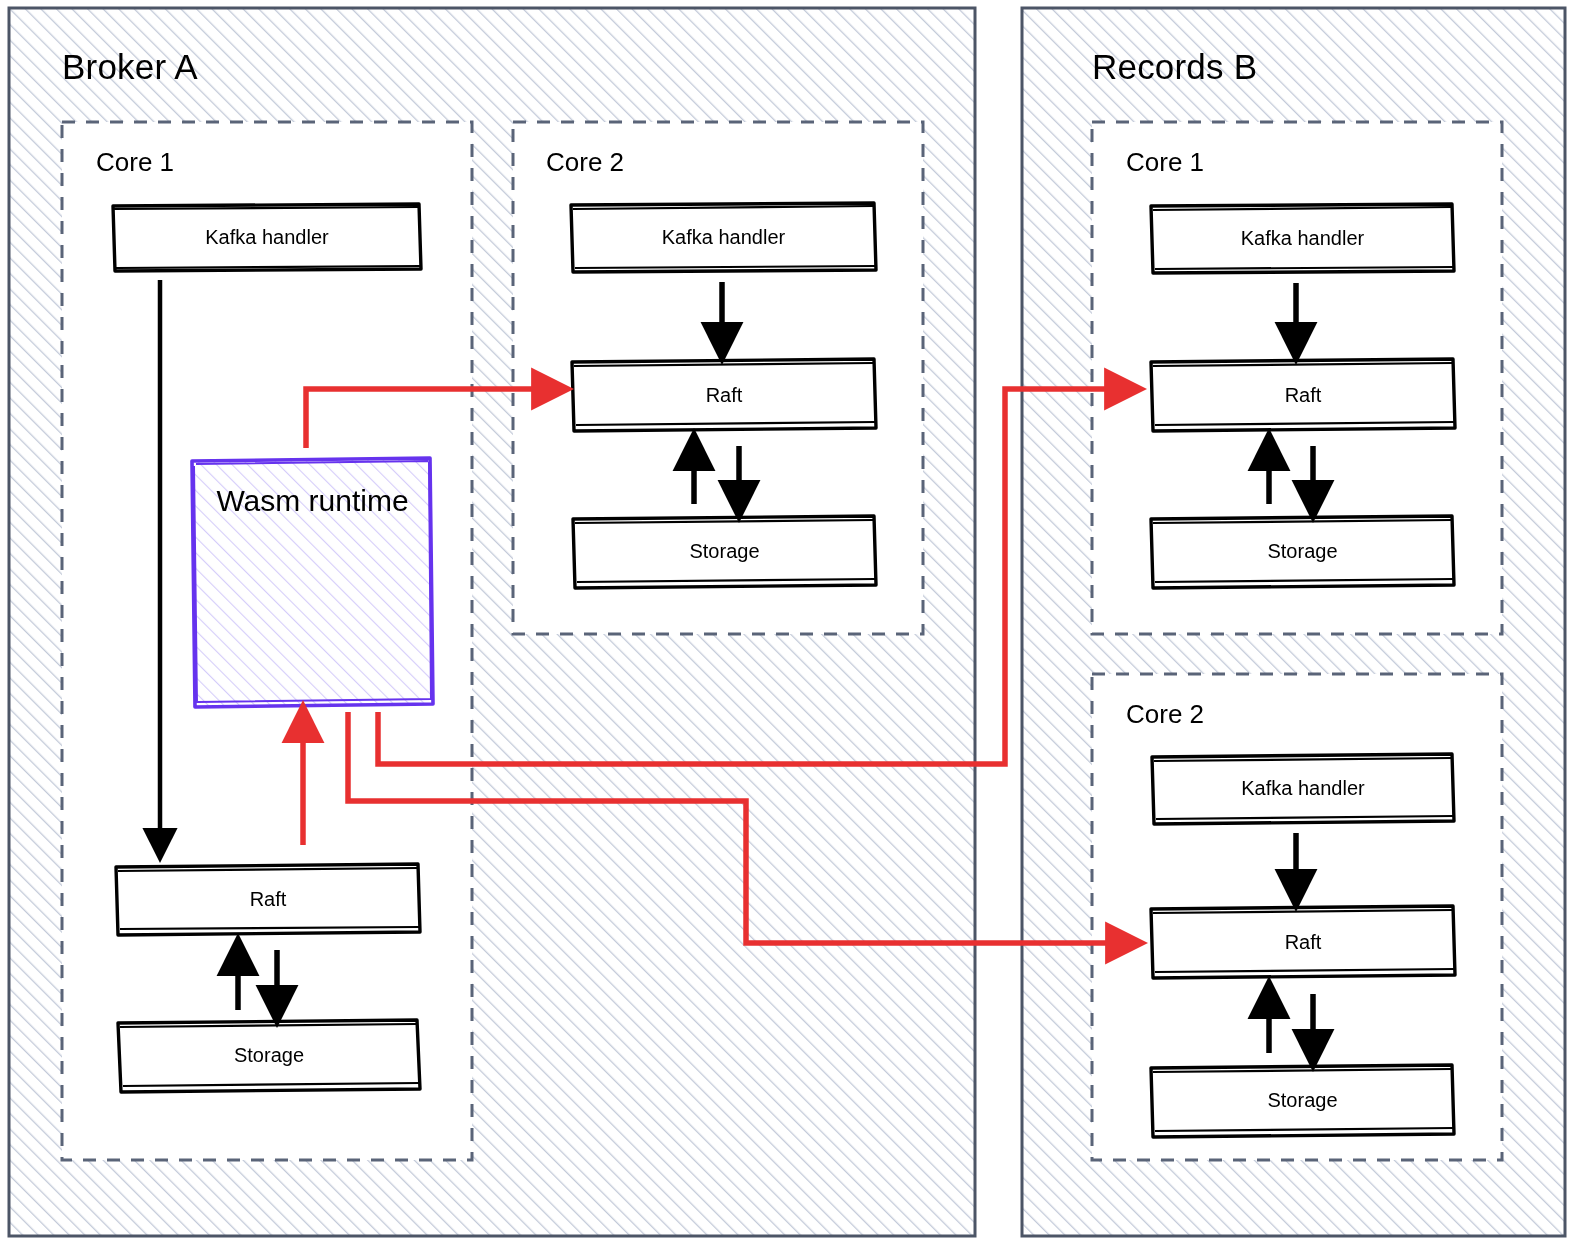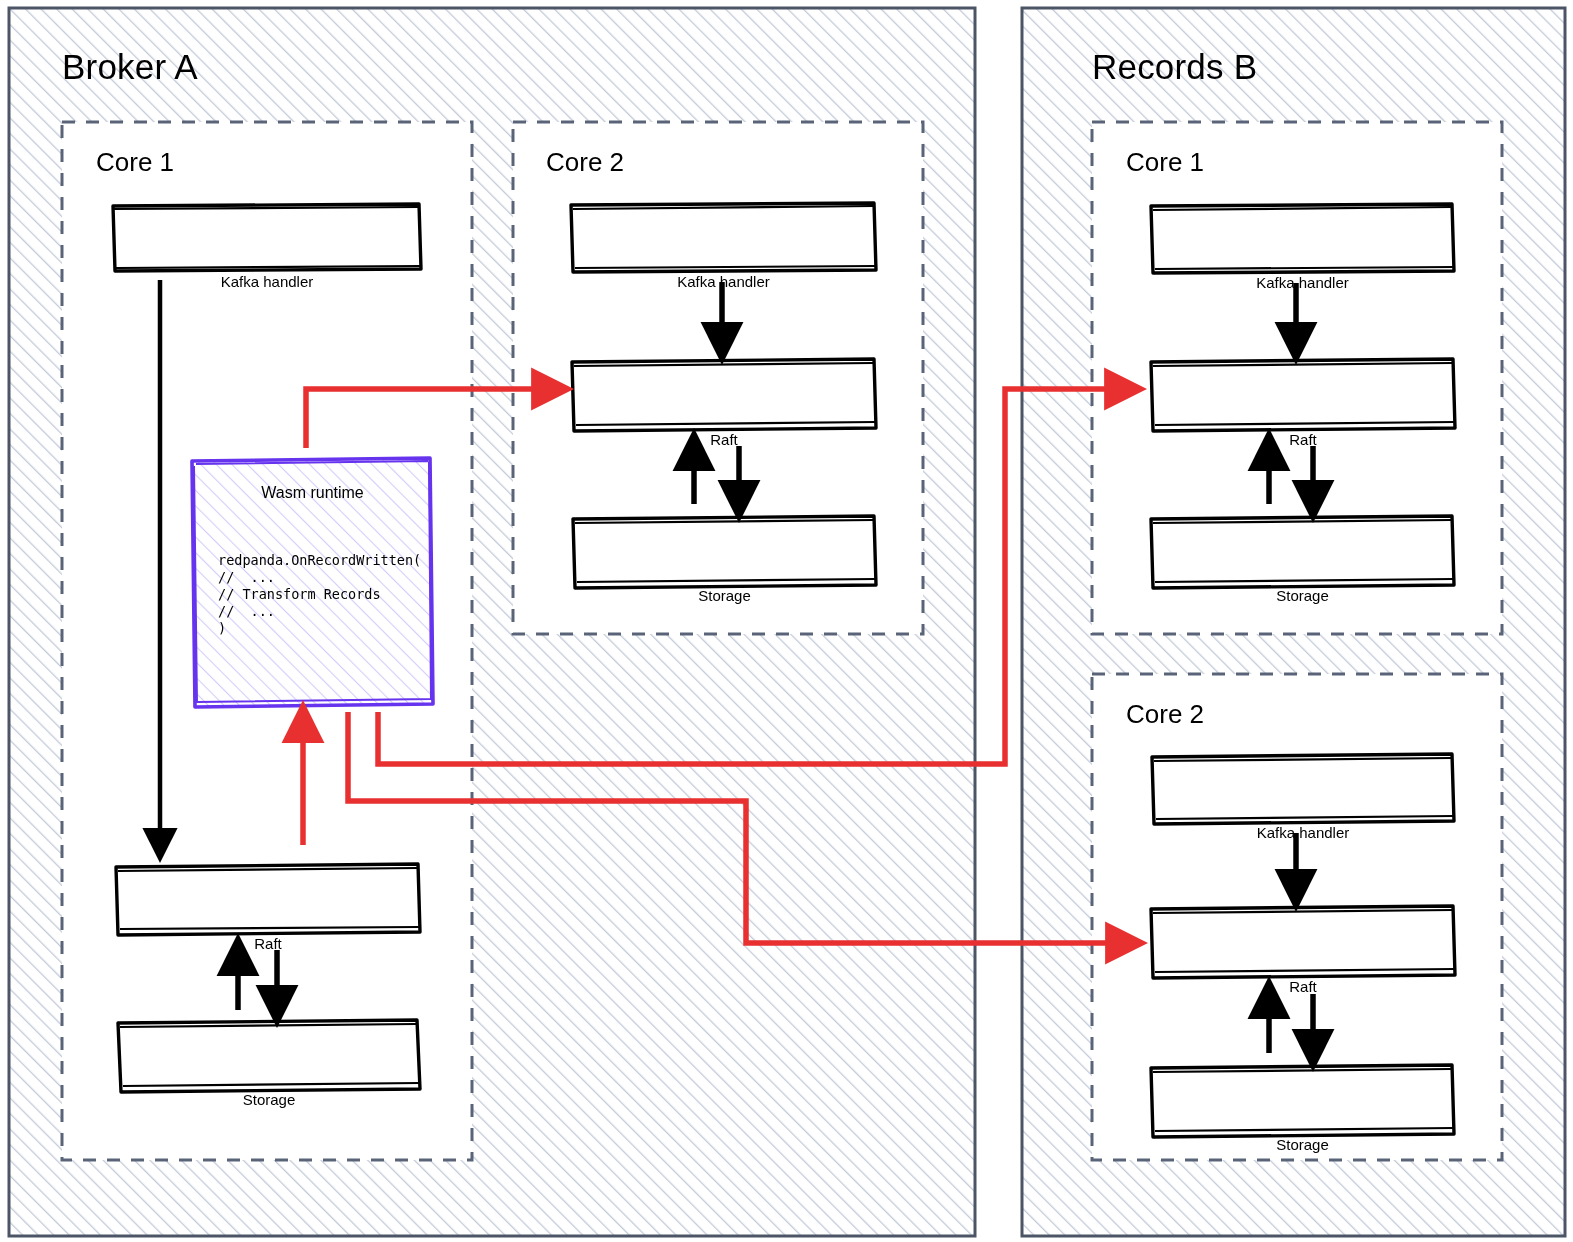--- a/index.html
+++ b/index.html
@@ -31,26 +31,25 @@
     pointer-events: none;
   }
   .broker-title {
     font-size: 35px;
     letter-spacing: 0.2px;
   }
   .core-title {
     font-size: 26px;
   }
   .box-title {
-    font-size: 15px;
+    font-size: 20px;
     text-align: center;
-    margin-top: 47px;
   }
   .wasm-title {
-    font-size: 16px;
+    font-size: 30px;
     text-align: center;
     width: 100%;
   }
   .code {
     font-family: "DejaVu Sans Mono", "Liberation Mono", monospace;
     font-size: 13.5px;
     line-height: 17px;
     color: #000000;
     white-space: pre;
   }
@@ -220,25 +219,20 @@
   <div class="lbl core-title" style="left:96px; top:147px;">Core 1</div>
   <div class="lbl core-title" style="left:546px; top:147px;">Core 2</div>
   <div class="lbl core-title" style="left:1126px; top:147px;">Core 1</div>
   <div class="lbl core-title" style="left:1126px; top:699px;">Core 2</div>
 
   <div class="lbl box-title" style="left:113px; top:226px; width:308px;">Kafka handler</div>
   <div class="lbl box-title" style="left:116px; top:888px; width:304px;">Raft</div>
   <div class="lbl box-title" style="left:118px; top:1044px; width:302px;">Storage</div>
 
   <div class="lbl wasm-title" style="left:192px; top:484px; width:241px;">Wasm runtime</div>
-  <div class="lbl code" style="left:218px; top:552px;"><span>redpanda.OnRecordWritten(</span>
-<span>//  ...</span>
-<span>// Transform Records</span>
-<span>//  ...</span>
-<span>)</span></div>
 
   <div class="lbl box-title" style="left:571px; top:226px; width:305px;">Kafka handler</div>
   <div class="lbl box-title" style="left:572px; top:384px; width:304px;">Raft</div>
   <div class="lbl box-title" style="left:573px; top:540px; width:303px;">Storage</div>
 
   <div class="lbl box-title" style="left:1151px; top:227px; width:303px;">Kafka handler</div>
   <div class="lbl box-title" style="left:1151px; top:384px; width:304px;">Raft</div>
   <div class="lbl box-title" style="left:1151px; top:540px; width:303px;">Storage</div>
 
   <div class="lbl box-title" style="left:1152px; top:777px; width:302px;">Kafka handler</div>

